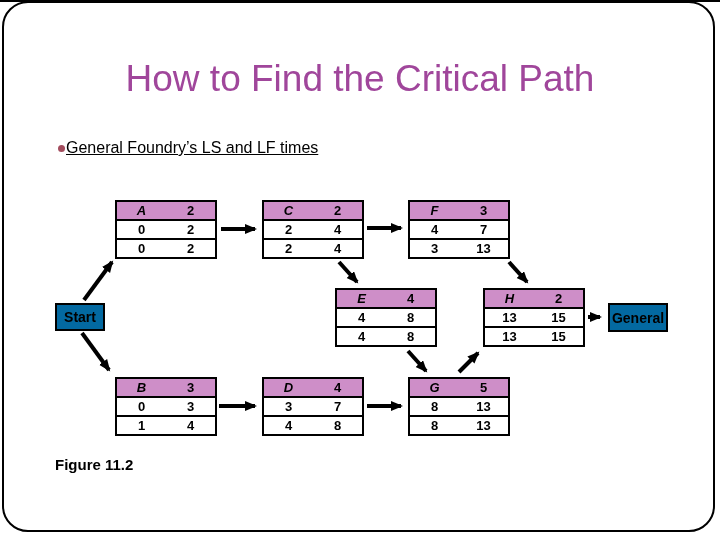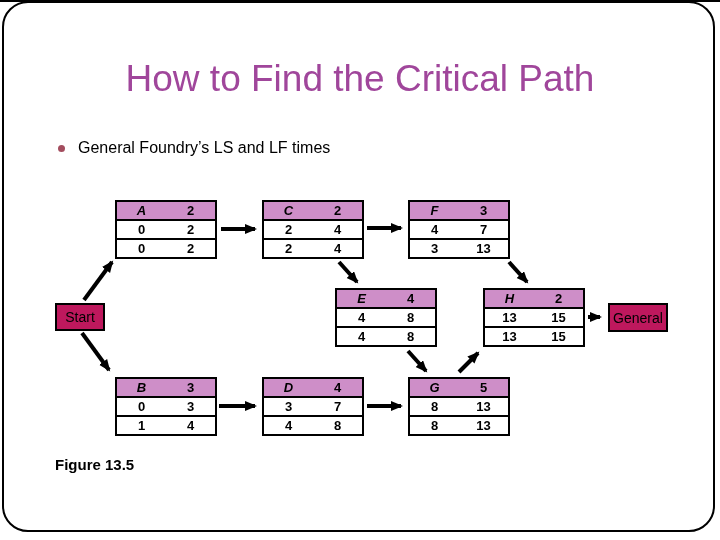--- a/index.html
+++ b/index.html
@@ -1,38 +1,38 @@
 <!DOCTYPE html>
 <html><head>
 <meta charset="utf-8">
 <style>
   html,body{margin:0;padding:0;background:#ffffff;}
   body{width:720px;height:540px;font-family:"Liberation Sans",sans-serif;}
   .slide{position:relative;width:720px;height:540px;background:#ffffff;overflow:hidden;}
   .top-line{position:absolute;left:0;top:0;width:720px;height:2px;background:#000;}
   .frame{position:absolute;left:2px;top:1px;width:709px;height:527px;border:2px solid #000;border-radius:26px;background:#fff;}
   .title{position:absolute;top:58px;left:0;width:100%;text-align:center;font-size:37px;letter-spacing:0px;color:#A0469B;}
-  .bullet-line{position:absolute;left:58px;top:139px;display:flex;align-items:center;gap:13px;font-size:16px;color:#000;}
+  .bullet-line{position:absolute;left:58px;top:139px;display:flex;align-items:center;gap:1px;font-size:16px;color:#000;text-decoration:underline;}
   .bullet-dot{width:7px;height:7px;border-radius:50%;background:#A34D5E;flex:none;}
   .caption{position:absolute;left:55px;top:456px;font-size:15px;font-weight:bold;color:#000;}
 
   .node{position:absolute;width:98px;border:2px solid #000;background:#fff;box-sizing:content-box;}
   .node .hdr{height:17px;background:#CE8EC8;border-bottom:2px solid #000;display:flex;}
   .node .row{height:17px;display:flex;background:#fff;}
   .node .row + .row{border-top:2px solid #000;}
   .node .cl,.node .cr{width:50%;display:flex;align-items:center;justify-content:center;
         font-size:13px;font-weight:bold;color:#000;line-height:1;}
   .node .hdr .cl{font-style:italic;}
 
   #node-A{left:115px;top:200px;} #node-C{left:262px;top:200px;} #node-F{left:408px;top:200px;}
   #node-E{left:335px;top:288px;} #node-H{left:483px;top:288px;}
   #node-B{left:115px;top:377px;} #node-D{left:262px;top:377px;} #node-G{left:408px;top:377px;}
 
-  .terminal{position:absolute;background:#be185d;border:2px solid #000;display:flex;align-items:center;
-        justify-content:center;font-size:14px;font-weight:normal;color:#000;box-sizing:border-box;}
+  .terminal{position:absolute;background:#0369a1;border:2px solid #000;display:flex;align-items:center;
+        justify-content:center;font-size:14px;font-weight:bold;color:#000;box-sizing:border-box;}
   #start{left:55px;top:303px;width:50px;height:28px;}
   #finish{left:608px;top:303px;width:60px;height:29px;}
 
   .arrows{position:absolute;left:0;top:0;width:720px;height:540px;pointer-events:none;}
 </style>
 </head>
 <body>
 
 <div class="slide">
   <div class="top-line"></div>
@@ -180,14 +180,14 @@
       </div>
     <div class="row">
         <span class="cl">8</span>
         <span class="cr">13</span>
       </div>
   </div>
 
   <div class="terminal" id="start">Start</div>
   <div class="terminal" id="finish">General</div>
 
-  <div class="caption">Figure 13.5</div>
+  <div class="caption">Figure 11.2</div>
 </div>
 
 </body></html>

